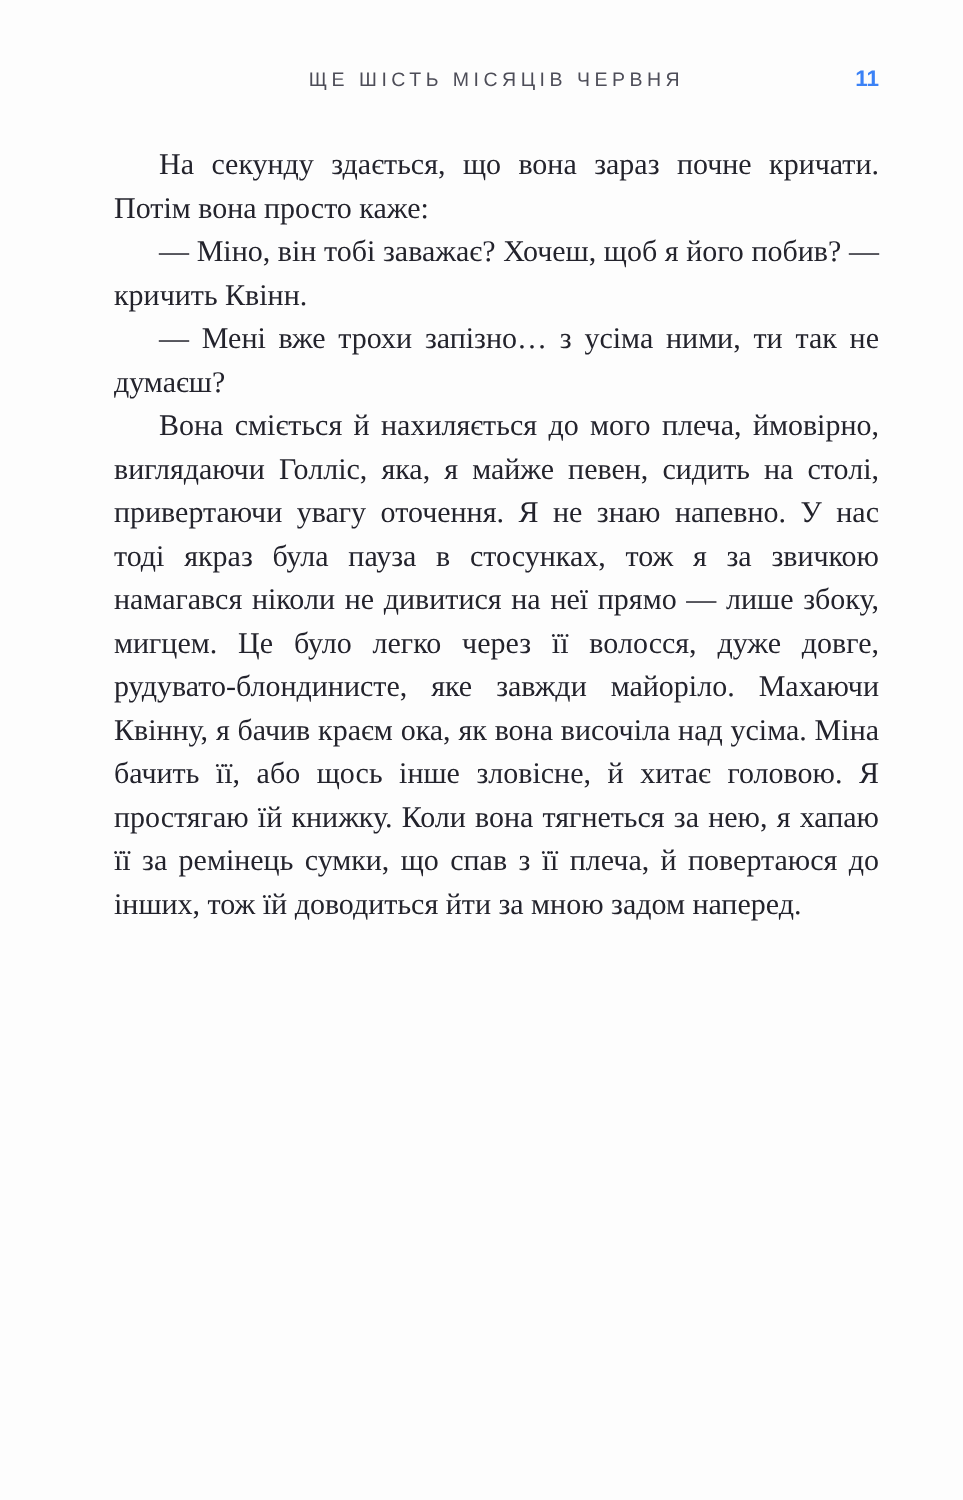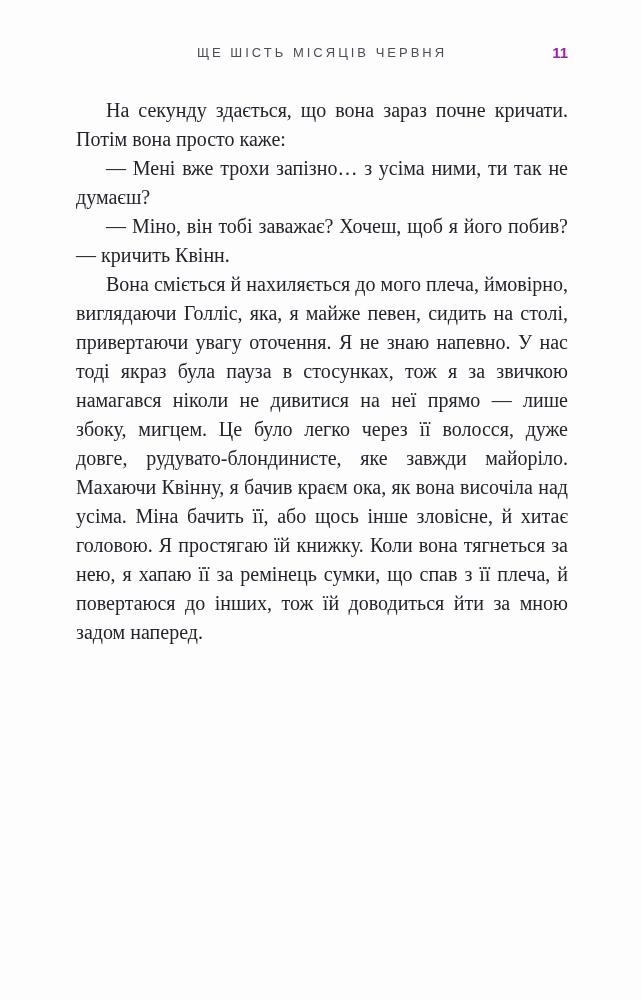--- a/index.html
+++ b/index.html
@@ -7,21 +7,21 @@
     padding: 0;
     background: #ffffff;
   }
   .page {
     position: relative;
     width: 642px;
     height: 1000px;
     margin: 0 auto;
     background: #fdfdfd;
     box-sizing: border-box;
-    padding: 42px 74px 0 76px;
+    padding: 42px 56px 0 76px;
     font-family: "Liberation Serif", "DejaVu Serif", serif;
     color: #23232c;
     overflow: hidden;
   }
   .page-header {
     position: relative;
     height: 22px;
     margin-bottom: 32px;
   }
   .running-title {
@@ -34,21 +34,21 @@
     text-transform: uppercase;
     line-height: 22px;
   }
   .page-number {
     position: absolute;
     right: 0;
     top: 0;
     font-family: "Liberation Sans", "DejaVu Sans", sans-serif;
     font-weight: bold;
     font-size: 15px;
-    color: #a21caf;
+    color: #3b82f6;
     line-height: 22px;
   }
   .page-body {
     font-size: 20px;
     line-height: 29px;
     text-align: justify;
     hyphens: auto;
     margin-top: 28px;
     -webkit-hyphens: auto;
   }
@@ -61,17 +61,17 @@
 <body>
 
 <div class="page">
   <header class="page-header">
     <span class="running-title">ЩЕ ШІСТЬ МІСЯЦІВ ЧЕРВНЯ</span>
     <span class="page-number">11</span>
   </header>
 
   <main class="page-body">
     <p>На секунду здається, що вона зараз почне кричати. Потім вона просто каже:</p>
+    <p>— Міно, він тобі заважає? Хочеш, щоб я його побив? — кричить Квінн.</p>
     <p>— Мені вже трохи запізно… з усіма ними, ти так не думаєш?</p>
-    <p>— Міно, він тобі заважає? Хочеш, щоб я його побив? — кричить Квінн.</p>
     <p>Вона сміється й нахиляється до мого плеча, ймовірно, виглядаючи Голліс, яка, я майже певен, сидить на столі, привертаючи увагу оточення. Я не знаю напевно. У нас тоді якраз була пауза в стосунках, тож я за звичкою намагався ніколи не дивитися на неї прямо — лише збоку, мигцем. Це було легко через її волосся, дуже довге, рудувато-блондинисте, яке завжди майоріло. Махаючи Квінну, я бачив краєм ока, як вона височіла над усіма. Міна бачить її, або щось інше зловісне, й хитає головою. Я простягаю їй книжку. Коли вона тягнеться за нею, я хапаю її за ремінець сумки, що спав з її плеча, й повертаюся до інших, тож їй доводиться йти за мною задом наперед.</p>
   </main>
 </div>
 
 </body></html>

